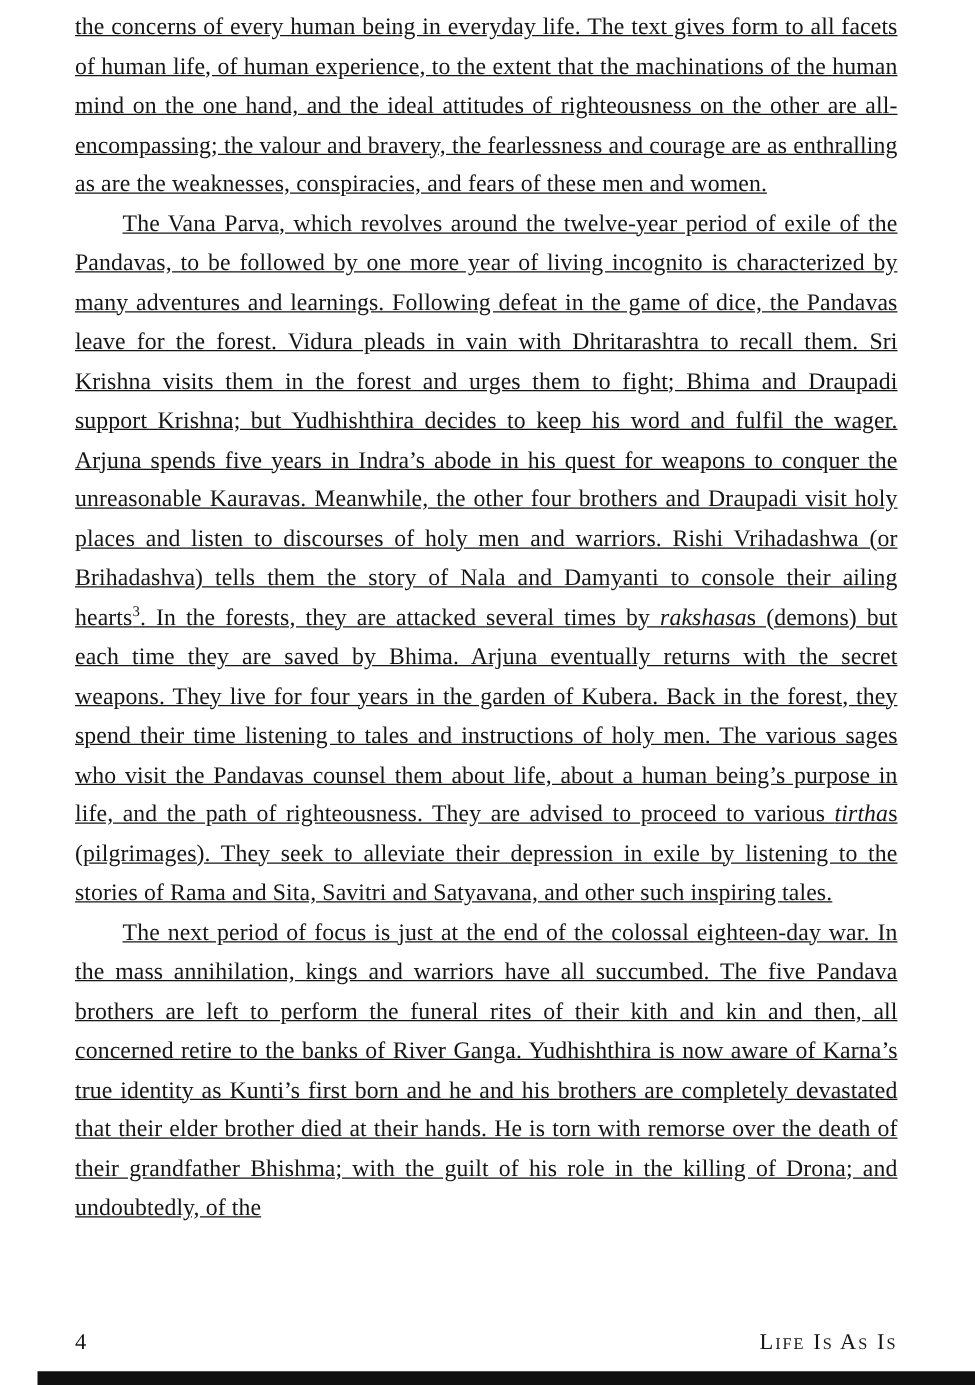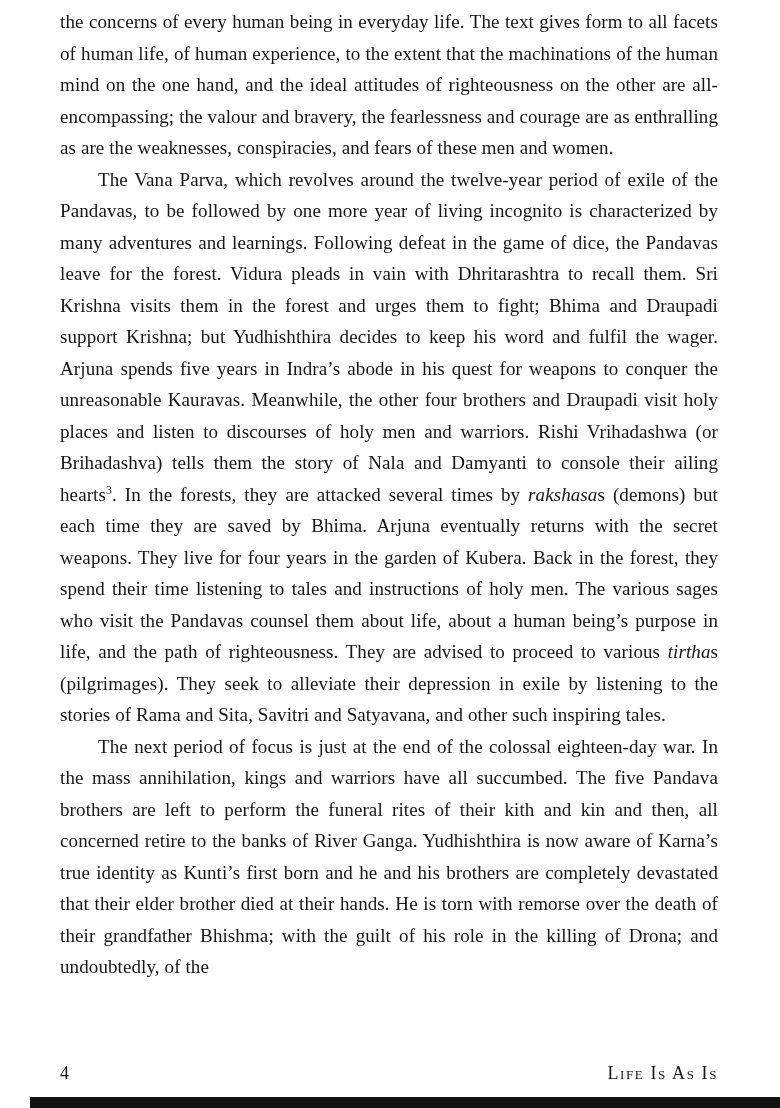--- a/index.html
+++ b/index.html
@@ -22,20 +22,21 @@
     left: 60px;
     width: 658px;
     font-size: 19px;
     line-height: 31.5px;
     text-align: justify;
     letter-spacing: 0.1px;
   }
   .para {
     margin: 0;
     padding: 0;
+    text-decoration: underline;
   }
   .para.indent {
     text-indent: 38px;
   }
   .para i {
     font-style: italic;
   }
   .para sup {
     font-size: 0.62em;
     line-height: 0;

